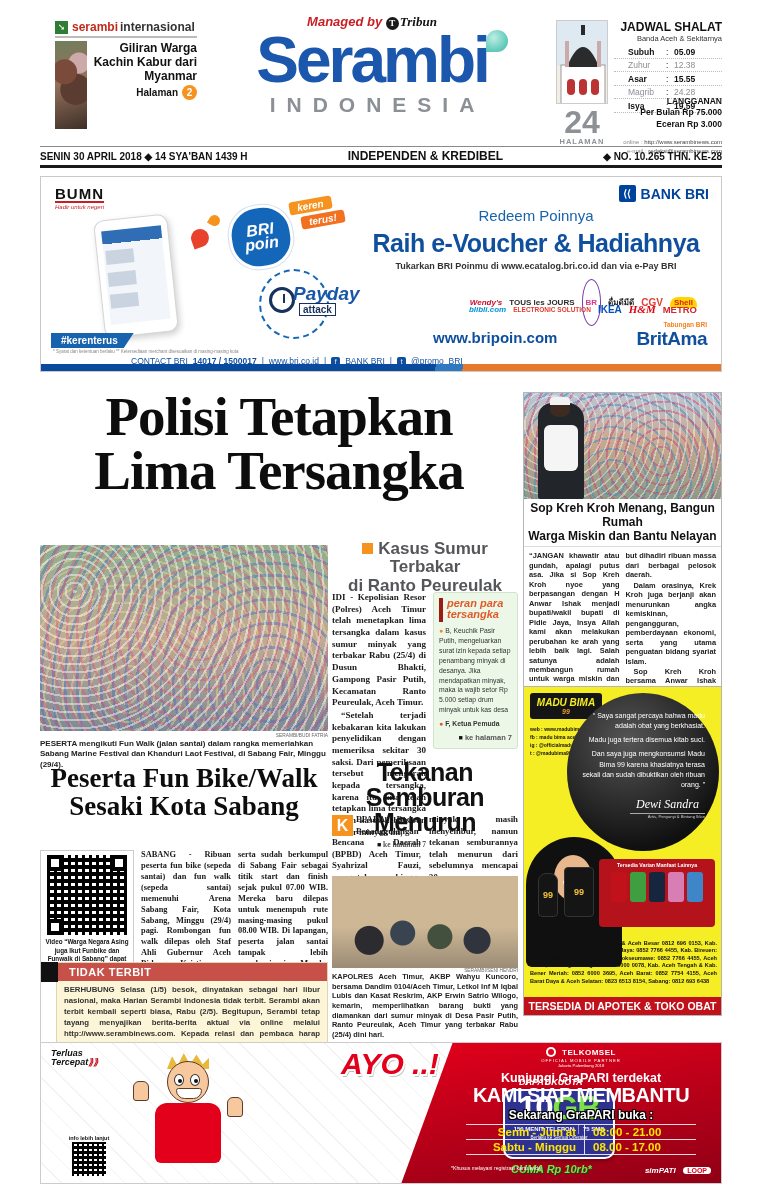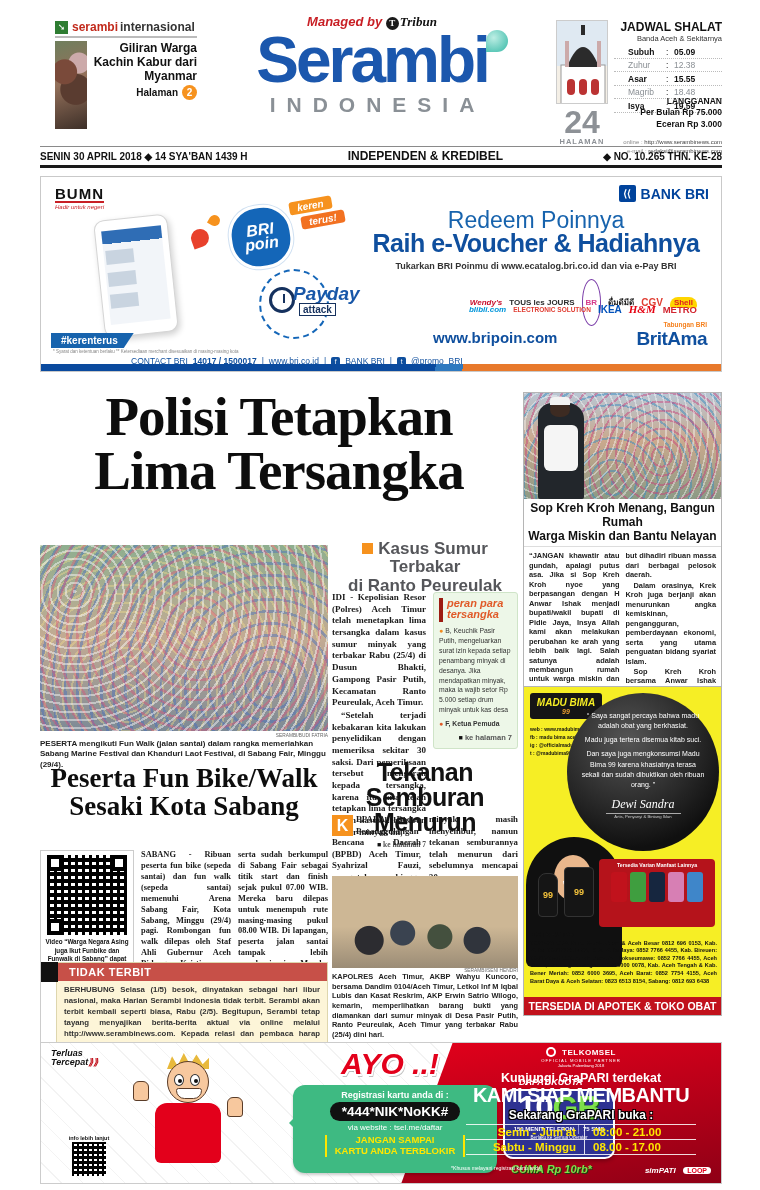--- a/index.html
+++ b/index.html
@@ -76,21 +76,21 @@
      padding:1px 8px;border-radius:3px;transform:rotate(-10deg)}
   .rb1{left:248px;top:22px}.rb2{left:260px;top:36px;background:#f27121}
   .payday{left:218px;top:92px;width:86px;height:74px}
   .payday .circ{position:absolute;left:0;top:0;width:70px;height:70px;border:2px dashed #1466b8;border-radius:50%}
   .payday .clk{position:absolute;left:10px;top:18px;width:26px;height:26px;border:3px solid #15315e;border-radius:50%;background:#fff}
   .payday .clk:after{content:"";position:absolute;left:11px;top:4px;width:2px;height:9px;background:#15315e}
   .payday .pw{position:absolute;left:34px;top:14px;font-size:19px;font-weight:800;font-style:italic;color:#1857a8}
   .payday .aw{position:absolute;left:40px;top:34px;font-size:10px;font-weight:bold;color:#15315e;border:1px solid #15315e;padding:0 3px;background:#fff}
   .bank-logo{right:12px;top:8px;position:absolute;display:flex;align-items:center;gap:5px;font-weight:800;color:#00439c;font-size:14px}
   .bank-logo .sq{width:17px;height:17px;background:#00439c;color:#fff;font-size:10px;display:flex;align-items:center;justify-content:center;border-radius:2px}
-  .bri-t1{left:330px;top:30px;width:330px;text-align:center;font-size:23px;color:#1763ad}
+  .bri-t1{left:330px;top:30px;width:330px;text-align:center;font-size:15px;color:#1763ad}
   .bri-t2{left:318px;top:52px;width:354px;text-align:center;font-size:25px;font-weight:800;color:#0f4f9e;letter-spacing:-.5px}
   .bri-tag{left:330px;top:84px;width:330px;text-align:center;font-size:9px;color:#333;font-weight:bold}
   .mrow{left:338px;width:318px;display:flex;justify-content:flex-end;gap:7px;align-items:center}
   .mr1{top:102px}.mr2{top:126px}
   .mlogo{font-size:8px;font-weight:800;white-space:nowrap}
   .bri-site{left:392px;top:152px;font-size:15px;font-weight:800;color:#0f4f9e}
   .britama{right:14px;top:144px;position:absolute;text-align:right}
   .britama .t{font-size:6.5px;color:#f58220;font-weight:bold}
   .britama .n{font-size:19px;font-weight:800;color:#0f4f9e;letter-spacing:-.5px}
   .hashtag{left:10px;top:156px;background:#1763ad;color:#fff;font-weight:bold;font-size:10px;padding:2px 16px 2px 10px;
@@ -181,21 +181,21 @@
   .notice-body{font-size:7.8px;font-weight:bold;color:#333;line-height:1.4;padding:4px 7px 3px;text-align:justify}
   .notice-sign{font-size:8px;font-weight:800;text-align:right;padding:0 7px 5px}
 
   
   .madu{left:523px;top:686px;width:199px;height:330px;background:#f6ee25;border:1px solid #b5b5b5;overflow:hidden}
   .madu-logo{position:absolute;left:6px;top:6px;width:72px;height:26px;background:#151515;color:#f6ee25;
      display:flex;flex-direction:column;align-items:center;justify-content:center;font-weight:800;font-style:italic;font-size:10px;line-height:1;border-radius:3px}
   .madu-logo .n2{font-size:7px;color:#e89b2d}
   .madu-contacts{position:absolute;left:6px;top:38px;width:74px;font-size:5px;color:#111;line-height:1.6;font-weight:bold}
   .madu-circle{position:absolute;right:2px;top:6px;width:152px;height:158px;border-radius:50%;
-     background:radial-gradient(circle at 40% 30%,#555,#101010 75%);color:#fff;padding:18px 14px;text-align:center}
+     background:radial-gradient(circle at 40% 30%,#555,#101010 75%);color:#fff;padding:18px 14px;text-align:right}
   .madu-circle .q{font-size:7px;line-height:1.45;margin-bottom:4px}
   .madu-sign{font-family:"Liberation Serif",serif;font-style:italic;font-size:12px;border-bottom:1px solid #aaa;display:inline-block;padding:0 6px 1px}
   .madu-sign-sub{font-size:4.2px;color:#ccc}
   .hijab{position:absolute;left:2px;top:150px;width:96px;height:130px;background:#101010;border-radius:48px 48px 6px 6px}
   .hijab .face{position:absolute;left:28px;top:18px;width:38px;height:46px;border-radius:50%;background:#e9b78c}
   .hijab .face:before{content:"";position:absolute;left:9px;top:26px;width:20px;height:7px;border-radius:0 0 12px 12px;background:#fff}
   .bottle{position:absolute;background:#151515;border:1px solid #333;border-radius:4px;color:#f3c23c;
      display:flex;align-items:center;justify-content:center;font-weight:800;font-size:9px}
   .bt1{left:14px;top:186px;width:20px;height:44px;border-radius:8px 8px 4px 4px}
   .bt2{left:40px;top:180px;width:30px;height:50px}
@@ -331,21 +331,21 @@
         <span class="vl">12.38</span>
       </div>
     <div class="prow">
         <span class="nm">Asar</span>
         <span class="cl">:</span>
         <span class="vl">15.55</span>
       </div>
     <div class="prow alt">
         <span class="nm">Magrib</span>
         <span class="cl">:</span>
-        <span class="vl">18.48</span>
+        <span class="vl">24.28</span>
       </div>
     <div class="prow">
         <span class="nm">Isya</span>
         <span class="cl">:</span>
         <span class="vl">19.59</span>
       </div>
   </div>
 
   <div class="abs subsc">
     <div>LANGGANAN</div>
@@ -591,28 +591,20 @@
       </span>
       <span class="shirt"></span>
       <span class="thumb t1"></span>
       <span class="thumb t2"></span>
     </div>
     <div class="info-qr">
       <div class="l">info lebih lanjut</div>
       <div class="qr-s"></div>
     </div>
     <div class="ayo">AYO ..!</div>
-    <div class="bubble">
-      <div class="r">Registrasi kartu anda di :</div>
-      <div class="ussd">*444*NIK*NoKK#</div>
-      <div class="via">via website : tsel.me/daftar</div>
-      <div class="warn">
-        <span>JANGAN SAMPAI</span><br><span>KARTU ANDA TERBLOKIR</span>
-      </div>
-    </div>
     <div class="kuota">DAPAT KUOTA</div>
     <div class="gbbox">
       <div class="big"><span>10</span><span class="gb">GB</span></div>
       <div class="mini">
         <span><span>150</span> <span>MENIT TELEPON</span></span>
         <span class="sep"></span>
         <span><span>75</span> <span>SMS</span></span>
       </div>
       <div class="op">Berlaku ke Semua Operator</div>
     </div>

